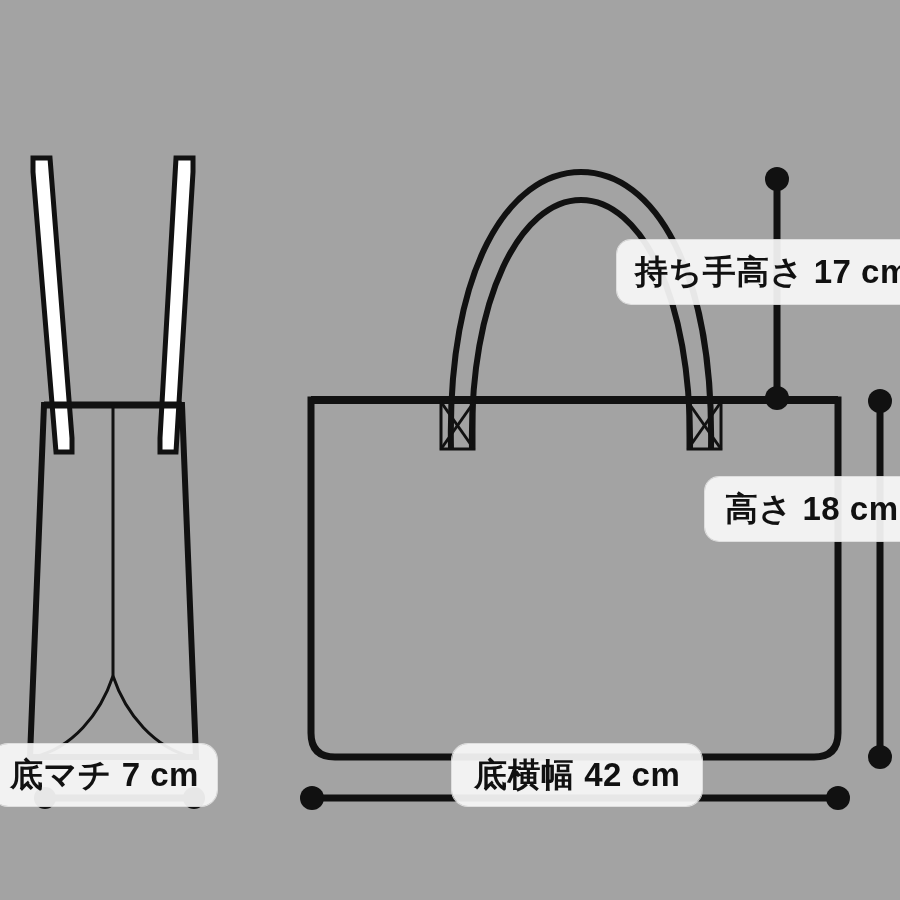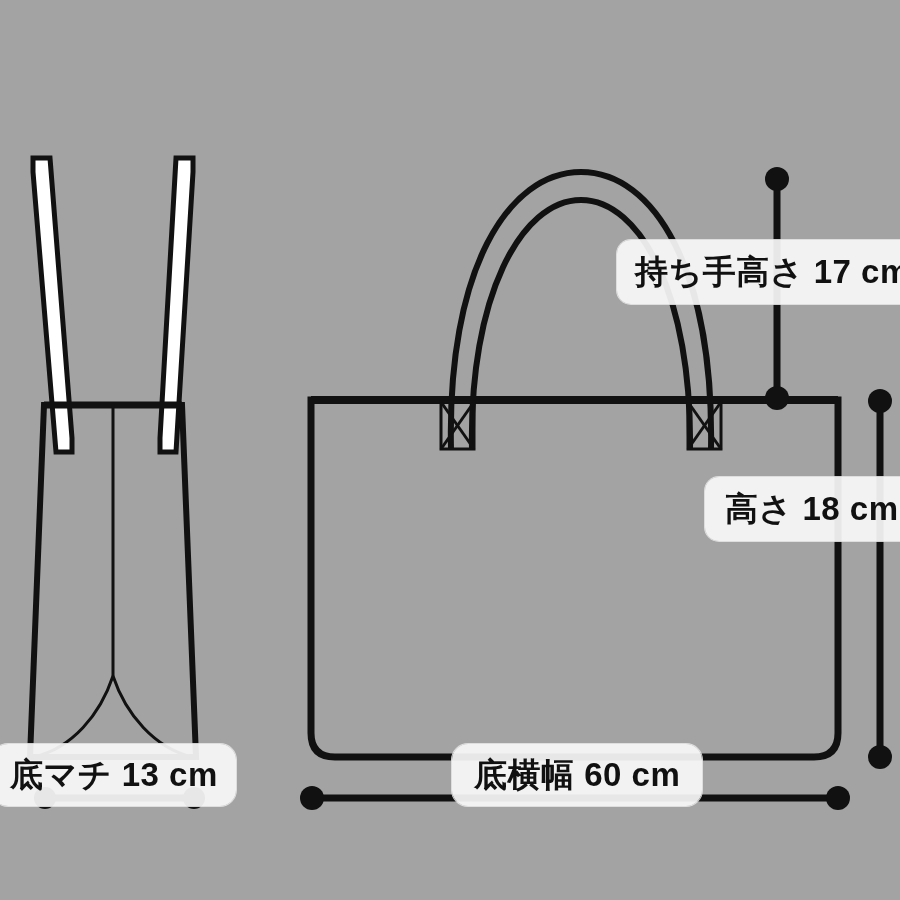--- a/index.html
+++ b/index.html
@@ -145,20 +145,20 @@
 
   <div class="pill" id="label-handle">
     <span class="pill-text">持ち手高さ 17 cm</span>
   </div>
 
   <div class="pill" id="label-height">
     <span class="pill-text">高さ 18 cm</span>
   </div>
 
   <div class="pill" id="label-width">
-    <span class="pill-text">底横幅 60 cm</span>
+    <span class="pill-text">底横幅 42 cm</span>
   </div>
 
   <div class="pill" id="label-gusset">
-    <span class="pill-text">底マチ 13 cm</span>
+    <span class="pill-text">底マチ 7 cm</span>
   </div>
 
 </div>
 
 </body></html>

